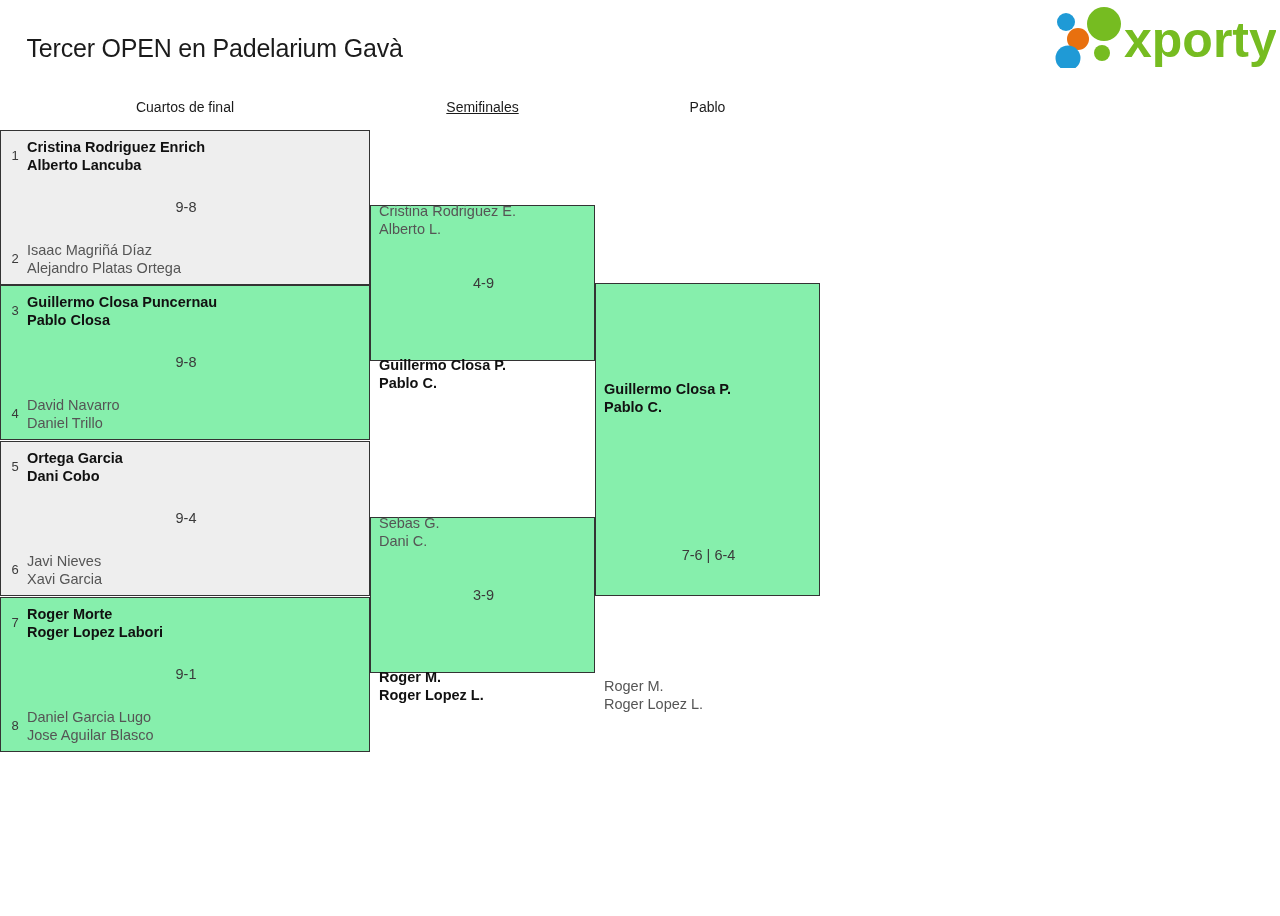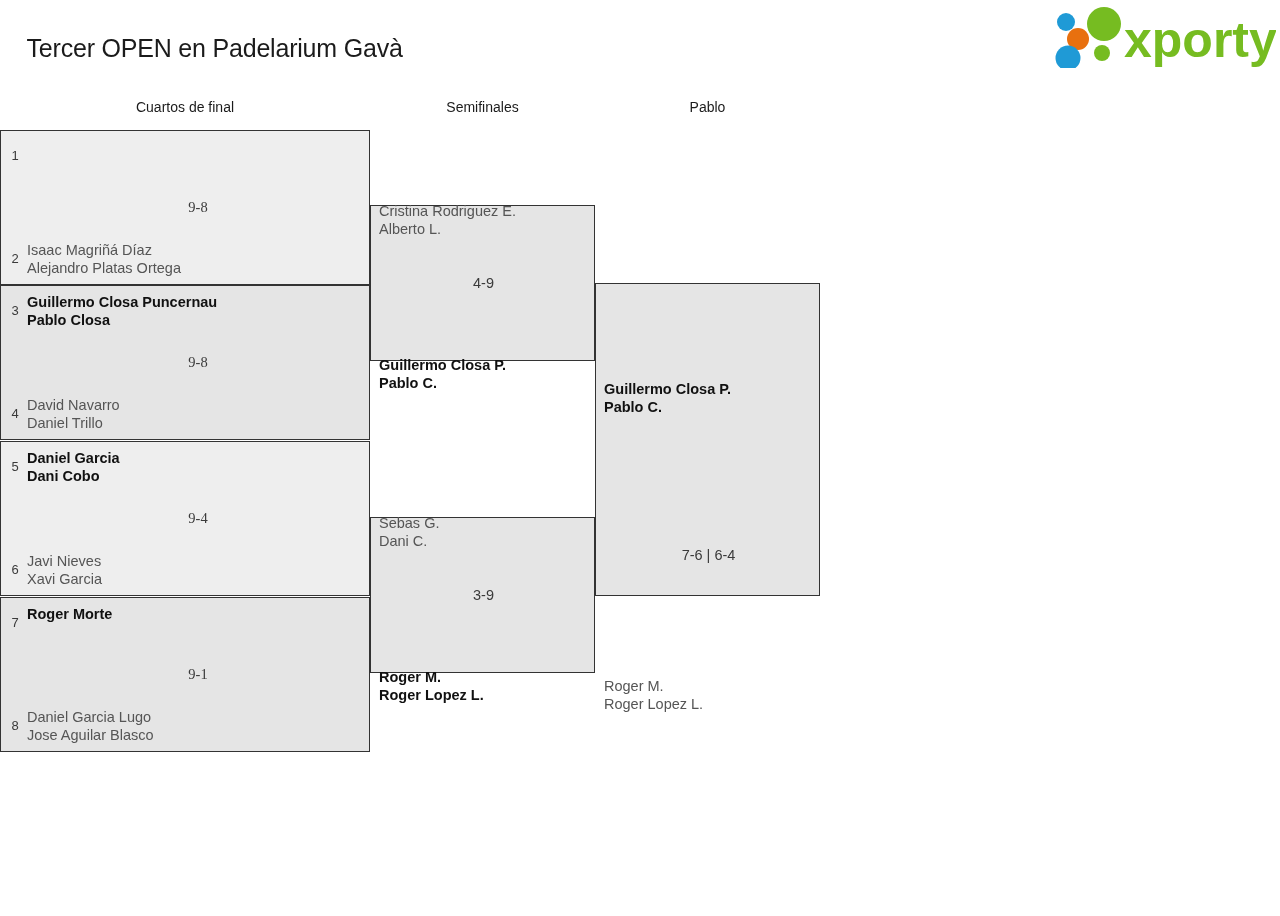--- a/index.html
+++ b/index.html
@@ -52,39 +52,39 @@
     position: absolute;
     top: 96px;
     font-size: 14px;
     line-height: 22px;
     color: #1b1b1b;
     text-align: center;
     font-weight: 400;
     white-space: nowrap;
   }
   #round-header-0 { left: 0px;   width: 370px; }
-  #round-header-1 { left: 370px; width: 225px; }
+  #round-header-1 { left: 370px; width: 225px; text-decoration: underline; }
   #round-header-2 { left: 595px; width: 225px; }
 
   
   #bracket {
     position: absolute;
     left: 0; top: 130px;
     width: 1280px;
     height: 660px;
   }
 
   
   .match {
     position: absolute;
     box-sizing: border-box;
     border: 1px solid #333333;
   }
   .match.shaded { background: #eeeeee; }
-  .match.plain  { background: #e5e5e5; padding-left: 16px; }
+  .match.plain  { background: #86efac; padding-left: 16px; }
 
   
   .seed {
     position: absolute;
     left: 6px;
     width: 16px;
     text-align: center;
     font-size: 13px;
     line-height: 15px;
     color: #3a3a3a;
@@ -111,21 +111,21 @@
     text-align: center;
     white-space: nowrap;
   }
 
   
   .qf { left: 0px; width: 370px; height: 155px; }
   .qf .team.top    { top: 7px; }
   .qf .team.bottom { top: 110px; }
   .qf .seed.top    { top: 17px; }
   .qf .seed.bottom { top: 120px; }
-  .qf .score { left: 12px; width: 370px; top: 67px; font-family: Liberation Serif, serif; }
+  .qf .score { left: 0; width: 370px; top: 67px; }
 
   #qf-0 { top: 0px;   }
   #qf-1 { top: 155px; }
   #qf-2 { top: 311px; }
   #qf-3 { top: 467px; }
 
   
   .sf { left: 370px; width: 225px; height: 156px; }
   .sf .team.top    { top: -4px;  left: 8px; }
   .sf .team.bottom { top: 150px; left: 8px; }
@@ -171,20 +171,24 @@
 </div>
 
 <div class="round-header" id="round-header-0">Cuartos de final</div>
 <div class="round-header" id="round-header-1">Semifinales</div>
 <div class="round-header" id="round-header-2">Pablo</div>
 
 <div id="bracket">
 
   <div class="match qf shaded" id="qf-0">
     <div class="seed top">1</div>
+    <div class="team top winner">
+      <span class="p">Cristina Rodriguez Enrich</span>
+      <span class="p">Alberto Lancuba</span>
+    </div>
     <div class="score">9-8</div>
     <div class="seed bottom">2</div>
     <div class="team bottom loser">
       <span class="p">Isaac Magriñá Díaz</span>
       <span class="p">Alejandro Platas Ortega</span>
     </div>
   </div>
 
   <div class="match qf plain" id="qf-1">
     <div class="seed top">3</div>
@@ -196,35 +200,36 @@
     <div class="seed bottom">4</div>
     <div class="team bottom loser">
       <span class="p">David Navarro</span>
       <span class="p">Daniel Trillo</span>
     </div>
   </div>
 
   <div class="match qf shaded" id="qf-2">
     <div class="seed top">5</div>
     <div class="team top winner">
-      <span class="p">Daniel Garcia</span>
+      <span class="p">Ortega Garcia</span>
       <span class="p">Dani Cobo</span>
     </div>
     <div class="score">9-4</div>
     <div class="seed bottom">6</div>
     <div class="team bottom loser">
       <span class="p">Javi Nieves</span>
       <span class="p">Xavi Garcia</span>
     </div>
   </div>
 
   <div class="match qf plain" id="qf-3">
     <div class="seed top">7</div>
     <div class="team top winner">
       <span class="p">Roger Morte</span>
+      <span class="p">Roger Lopez Labori</span>
     </div>
     <div class="score">9-1</div>
     <div class="seed bottom">8</div>
     <div class="team bottom loser">
       <span class="p">Daniel Garcia Lugo</span>
       <span class="p">Jose Aguilar Blasco</span>
     </div>
   </div>
 
   <div class="match sf plain" id="sf-0">

